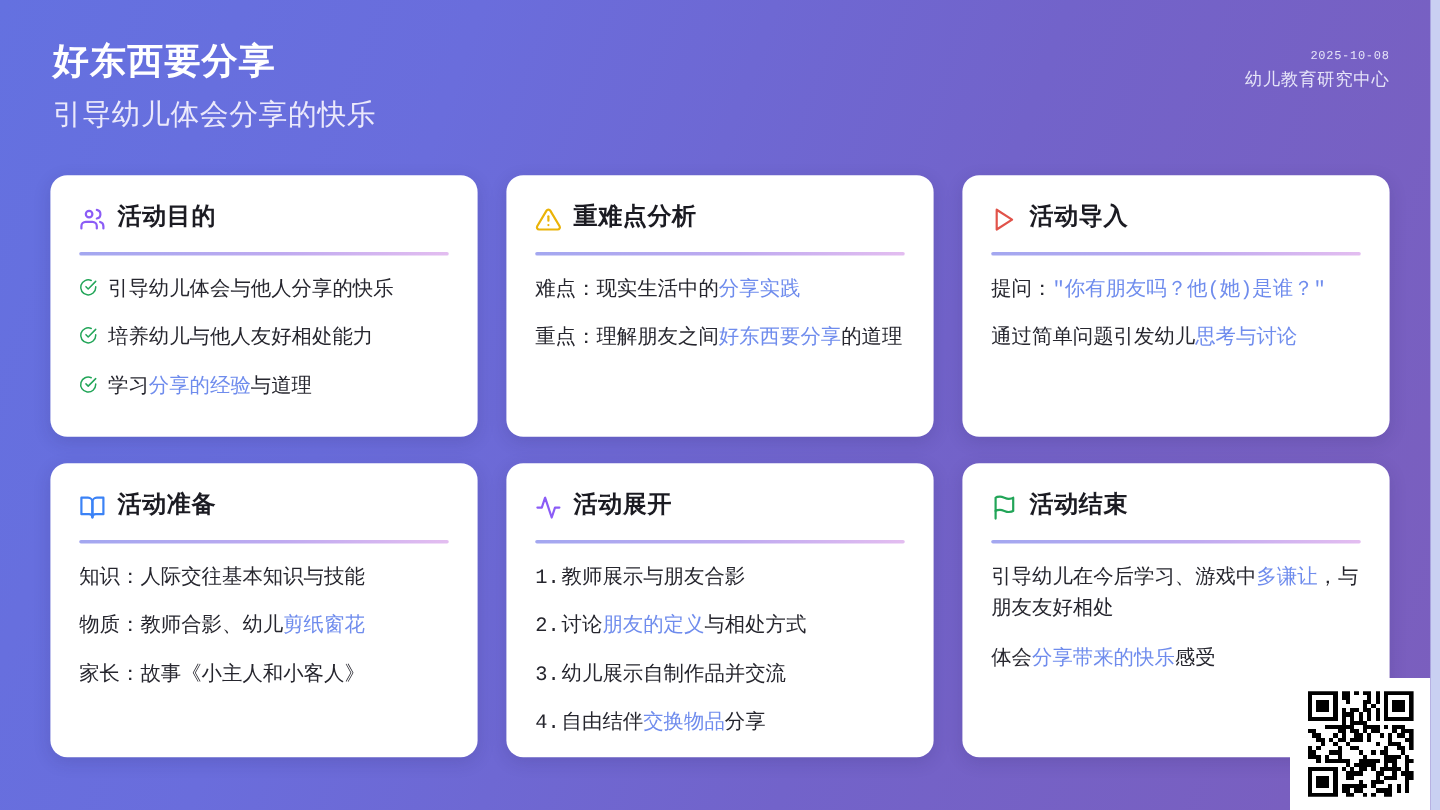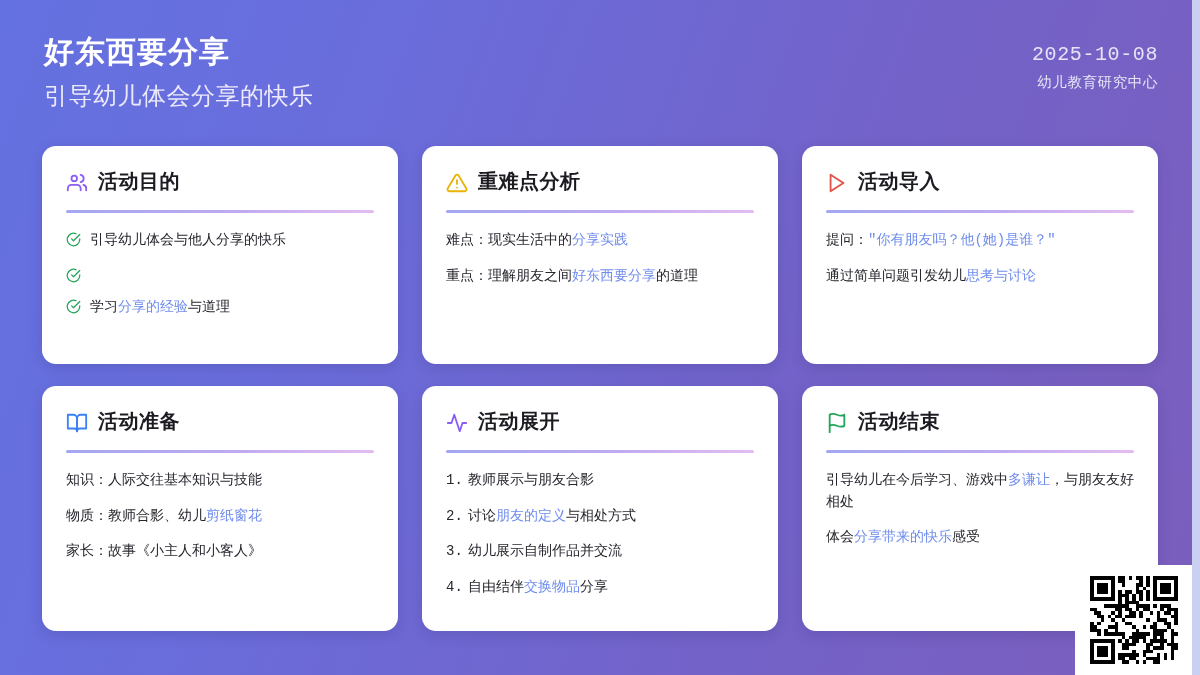--- a/index.html
+++ b/index.html
@@ -52,21 +52,21 @@
     line-height: 1.3;
     margin: 8px 0 0 0;
   }
   .meta-block {
     position: absolute;
     right: 34px;
     top: 40px;
     text-align: right;
   }
   .meta-date {
-    font-size: 20px;
+    font-size: 10px;
     color: #e6e4f8;
     line-height: 1.5;
     letter-spacing: .6px;
   }
   .meta-org {
     font-size: 14.5px;
     color: #e6e4f8;
     line-height: 1.5;
     letter-spacing: .6px;
     margin-top: 3px;
@@ -119,21 +119,21 @@
   }
   .card-rule {
     margin-top: 12px;
     height: 3px;
     border-radius: 2px;
     background: linear-gradient(90deg, #a3a7f0 0%, #bfaaf0 55%, #e3bdf0 100%);
   }
 
   .card-body {
     margin-top: 17px;
-    font-size: 14px;
+    font-size: 17px;
     color: #26262e;
     line-height: 1.55;
   }
   .hl { color: #6f8ced; }
 
   
   .check-list { list-style: none; margin: 0; padding: 0; }
   .check-list li {
     display: flex;
     align-items: flex-start;
@@ -232,20 +232,21 @@
               </span>
               <span><span>引导幼儿体会与他人分享的快乐</span></span>
             </li>
             <li>
               <span class="check-ico">
                 <svg width="15" height="15" viewBox="0 0 24 24" fill="none" stroke="#22a558" stroke-width="2" stroke-linecap="round" stroke-linejoin="round">
                   <path d="M22 11.08V12a10 10 0 1 1-5.93-9.14"></path>
                   <polyline points="22 4 12 14.01 9 11.01"></polyline>
                 </svg>
               </span>
+              <span><span>培养幼儿与他人友好相处能力</span></span>
             </li>
             <li>
               <span class="check-ico">
                 <svg width="15" height="15" viewBox="0 0 24 24" fill="none" stroke="#22a558" stroke-width="2" stroke-linecap="round" stroke-linejoin="round">
                   <path d="M22 11.08V12a10 10 0 1 1-5.93-9.14"></path>
                   <polyline points="22 4 12 14.01 9 11.01"></polyline>
                 </svg>
               </span>
               <span><span>学习</span><span class="hl">分享的经验</span><span>与道理</span></span>
             </li>

